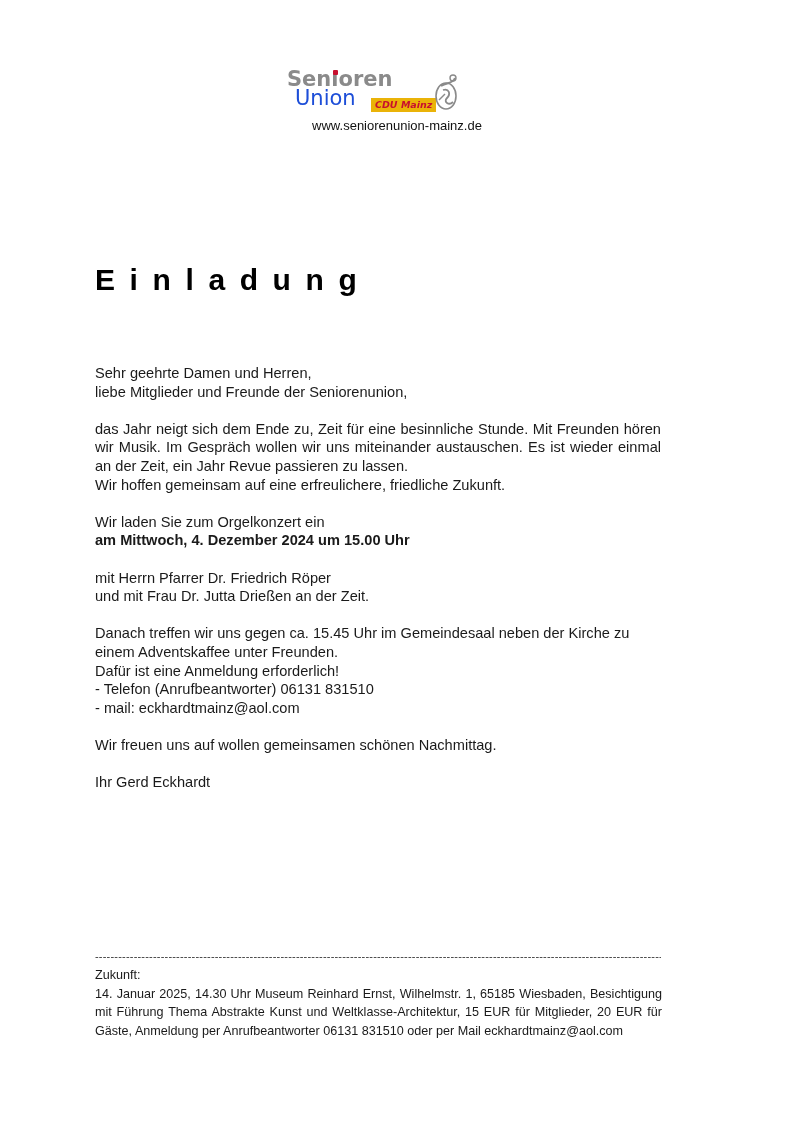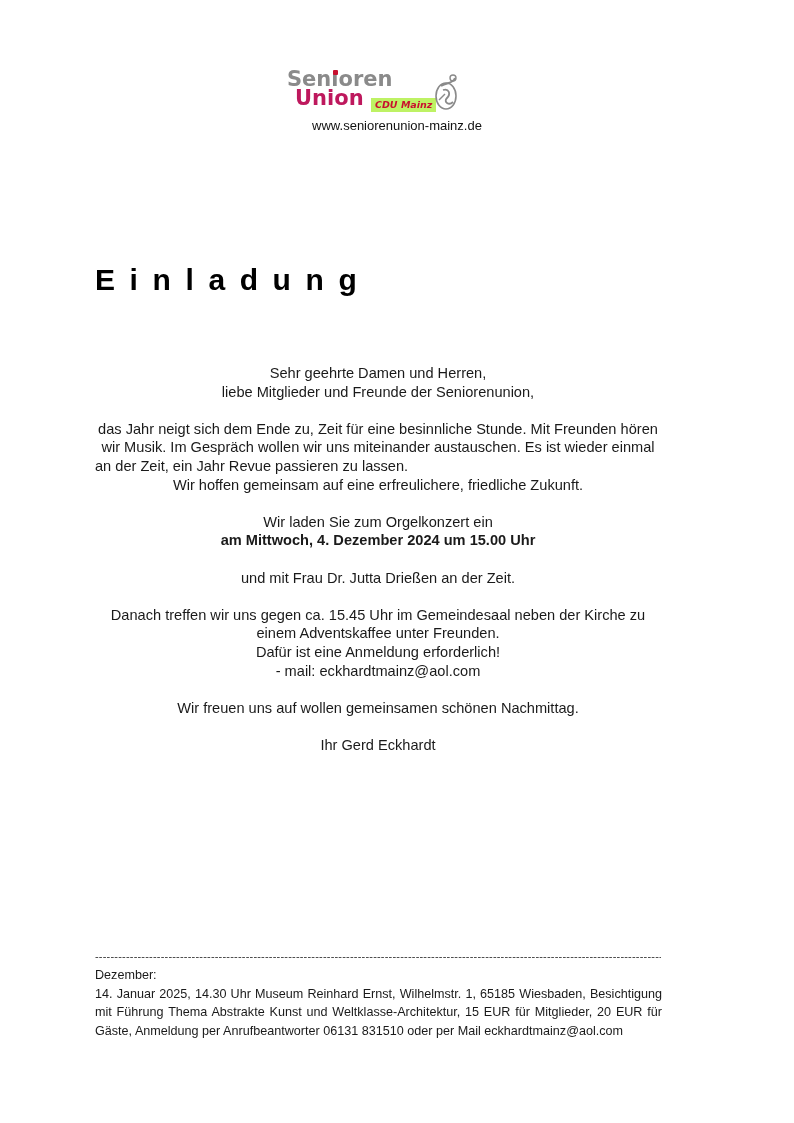--- a/index.html
+++ b/index.html
@@ -1,30 +1,30 @@
 <!DOCTYPE html>
 <html><head>
 <meta charset="utf-8">
 <style>
   html, body { margin: 0; padding: 0; background: #ffffff; }
   body { width: 794px; height: 1123px; position: relative; overflow: hidden; color: #1a1a1a; }
   .logo { position: absolute; left: 287px; top: 68px; width: 180px; height: 52px; }
   .logo-line1 { position: absolute; left: 0; top: 0; font-family: "DejaVu Sans", sans-serif; font-weight: bold; font-size: 21px; color: #8a8a8a; letter-spacing: 0px; line-height: 22px; }
-  .logo-line2 { position: absolute; left: 8px; top: 19px; font-family: "DejaVu Sans", sans-serif; font-weight: bold; font-size: 21px; color: #be185d; line-height: 22px; }
+  .logo-line2 { position: absolute; left: 8px; top: 19px; font-family: "DejaVu Sans", sans-serif; font-weight: normal; font-size: 21px; color: #1d4ed8; line-height: 22px; }
   .logo-i { position: relative; display: inline-block; }
   .logo-dot { position: absolute; left: 2px; top: 2px; width: 5px; height: 5px; background: #c8102e; border-radius: 1px; }
-  .logo-cdu { position: absolute; left: 84px; top: 30px; background: #bef264; padding: 0 4px; height: 14px; line-height: 14px; font-family: "DejaVu Sans", sans-serif; font-weight: bold; font-style: italic; font-size: 9.5px; color: #c8102e; }
+  .logo-cdu { position: absolute; left: 84px; top: 30px; background: #eab308; padding: 0 4px; height: 14px; line-height: 14px; font-family: "DejaVu Sans", sans-serif; font-weight: bold; font-style: italic; font-size: 9.5px; color: #c8102e; }
   .logo-cdu-main { color: #c8102e; }
   .logo-emblem { position: absolute; left: 146px; top: 4px; width: 28px; height: 40px; }
   .website { position: absolute; left: 0; width: 794px; top: 118px; text-align: center; font-family: "Liberation Sans", sans-serif; font-size: 13px; color: #111; }
 
   .title { position: absolute; left: 95px; top: 263px; font-family: "Liberation Sans", sans-serif; font-weight: bold; font-size: 30px; letter-spacing: 14.6px; color: #000; }
 
   .body { position: absolute; left: 95px; top: 364px; width: 566px; font-family: "Liberation Sans", sans-serif; font-size: 14.6px; line-height: 18.6px; color: #1a1a1a; }
-  .body p { margin: 0; text-align: center; }
+  .body p { margin: 0; }
   .body .gap { height: 18.6px; }
   .justify { text-align: justify; text-align-last: left; }
   .bold { font-weight: bold; }
 
   .separator { position: absolute; left: 95px; top: 949px; width: 566px; height: 14px; overflow: hidden; white-space: nowrap; font-family: "Liberation Sans", sans-serif; font-size: 11px; color: #333; letter-spacing: 0.2px; line-height: 14px; }
   .preview { position: absolute; left: 95px; top: 966px; width: 567px; font-family: "Liberation Sans", sans-serif; font-size: 12.6px; line-height: 18.5px; color: #1a1a1a; }
   .preview p { margin: 0; }
 </style>
 </head>
 <body>
@@ -48,28 +48,30 @@
 <div class="body">
   <p>Sehr geehrte Damen und Herren,</p>
   <p>liebe Mitglieder und Freunde der Seniorenunion,</p>
   <div class="gap"></div>
   <p class="justify">das Jahr neigt sich dem Ende zu, Zeit für eine besinnliche Stunde. Mit Freunden hören wir Musik. Im Gespräch wollen wir uns miteinander austauschen. Es ist wieder einmal an der Zeit, ein Jahr Revue passieren zu lassen.</p>
   <p>Wir hoffen gemeinsam auf eine erfreulichere, friedliche Zukunft.</p>
   <div class="gap"></div>
   <p>Wir laden Sie zum Orgelkonzert ein</p>
   <p class="bold">am Mittwoch, 4. Dezember 2024 um 15.00 Uhr</p>
   <div class="gap"></div>
+  <p>mit Herrn Pfarrer Dr. Friedrich Röper</p>
   <p>und mit Frau Dr. Jutta Drießen an der Zeit.</p>
   <div class="gap"></div>
   <p>Danach treffen wir uns gegen ca. 15.45 Uhr im Gemeindesaal neben der Kirche zu einem Adventskaffee unter Freunden.</p>
   <p>Dafür ist eine Anmeldung erforderlich!</p>
+  <p>- Telefon (Anrufbeantworter) 06131 831510</p>
   <p>- mail: eckhardtmainz@aol.com</p>
   <div class="gap"></div>
   <p>Wir freuen uns auf wollen gemeinsamen schönen Nachmittag.</p>
   <div class="gap"></div>
   <p>Ihr Gerd Eckhardt</p>
 </div>
 
 <div class="separator">--------------------------------------------------------------------------------------------------------------------------------------------------------</div>
 <div class="preview">
-  <p>Dezember:</p>
+  <p>Zukunft:</p>
   <p class="justify">14. Januar 2025, 14.30 Uhr Museum Reinhard Ernst, Wilhelmstr. 1, 65185 Wiesbaden, Besichtigung mit Führung Thema Abstrakte Kunst und Weltklasse-Architektur, 15 EUR für Mitglieder, 20 EUR für Gäste, Anmeldung per Anrufbeantworter 06131 831510 oder per Mail eckhardtmainz@aol.com</p>
 </div>
 
 </body></html>

